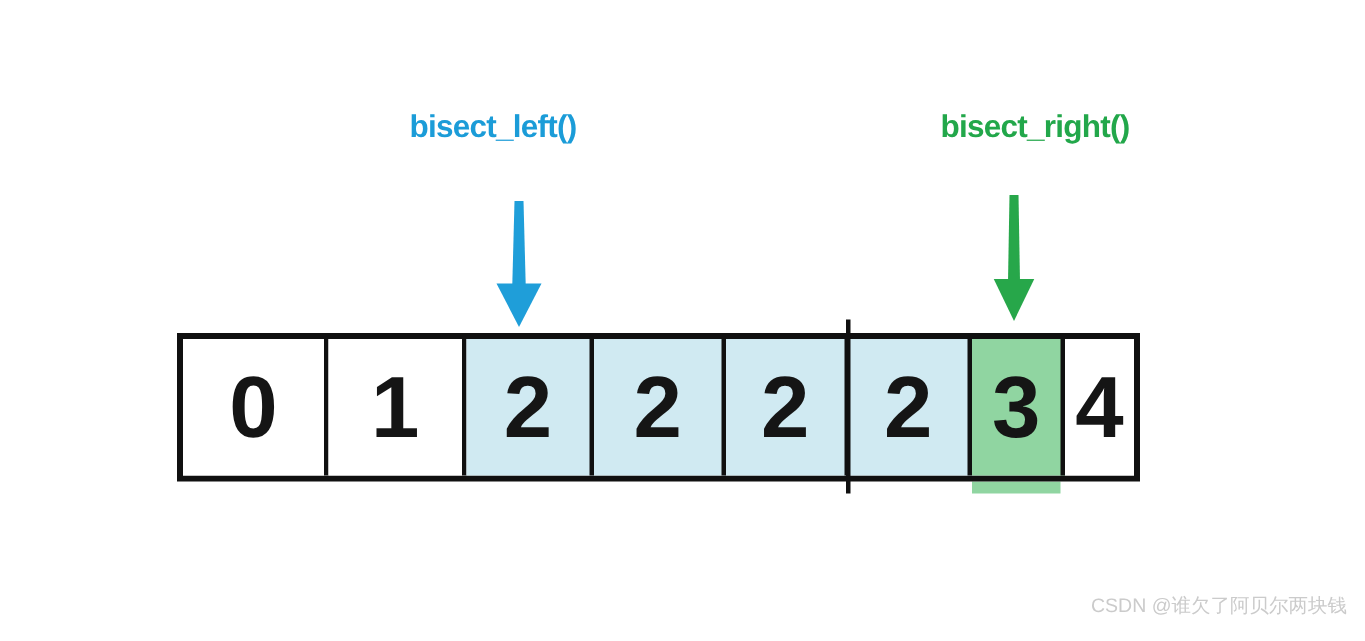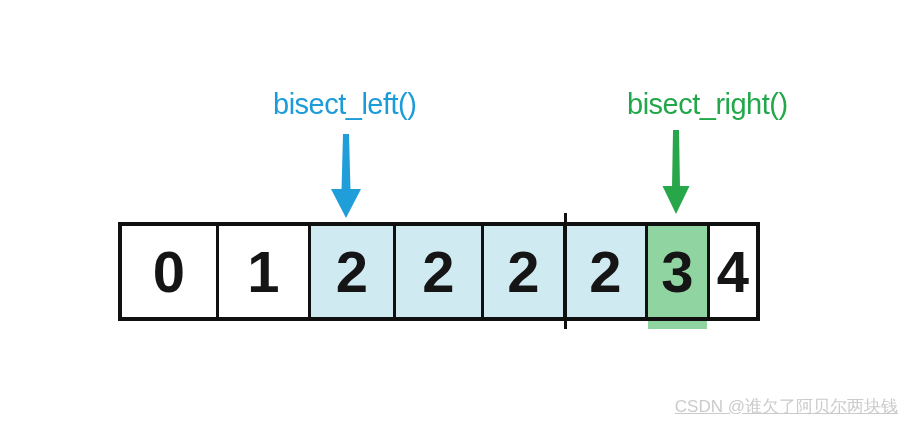--- a/index.html
+++ b/index.html
@@ -8,23 +8,23 @@
     width: 910px;
     height: 427px;
     background: #ffffff;
     overflow: hidden;
     font-family: "Liberation Sans", sans-serif;
   }
 
   
   .fn-label {
     position: absolute;
-    top: 88px;
-    font-size: 29px;
-    font-weight: 400;
+    top: 73px;
+    font-size: 21px;
+    font-weight: 700;
     letter-spacing: -0.5px;
     white-space: nowrap;
   }
   .fn-label.left  { left: 273px; color: #1b9cd8; }
   .fn-label.right { left: 611px; color: #22a74a; margin-left: 16px; }
 
   
   .arrow { position: absolute; }
   .arrow.blue  { left: 330px; top: 134px; }
   .arrow.green { left: 662px; top: 130px; }
@@ -81,24 +81,23 @@
     top: 320px;
     width: 59px;
     height: 9px;
     background: #90d5a1;
   }
 
   .watermark {
     position: absolute;
     right: 12px;
     top: 395px;
-    font-size: 17px;
+    font-size: 13px;
     color: #cbcbcb;
     white-space: nowrap;
-    text-decoration: underline;
   }
 </style>
 </head>
 <body>
 
 <div class="canvas">
 
   <div class="fn-label left">bisect_left()</div>
 
   <div class="fn-label right">bisect_right()</div>

